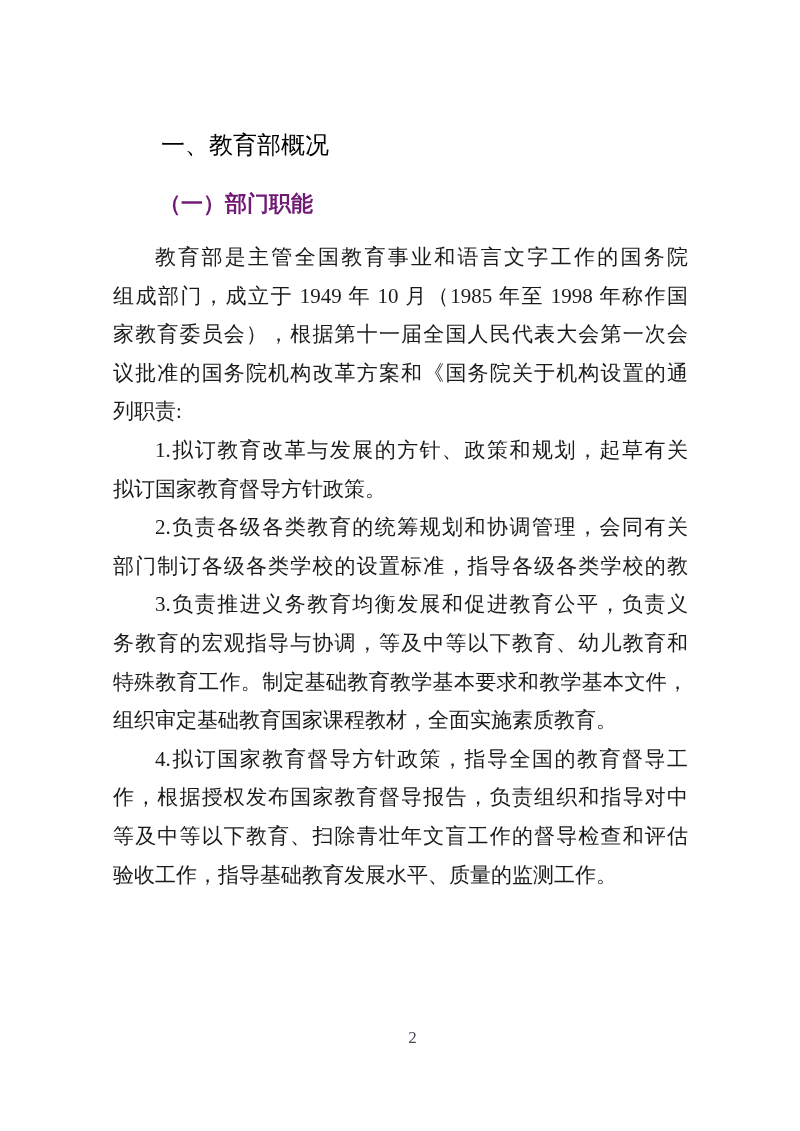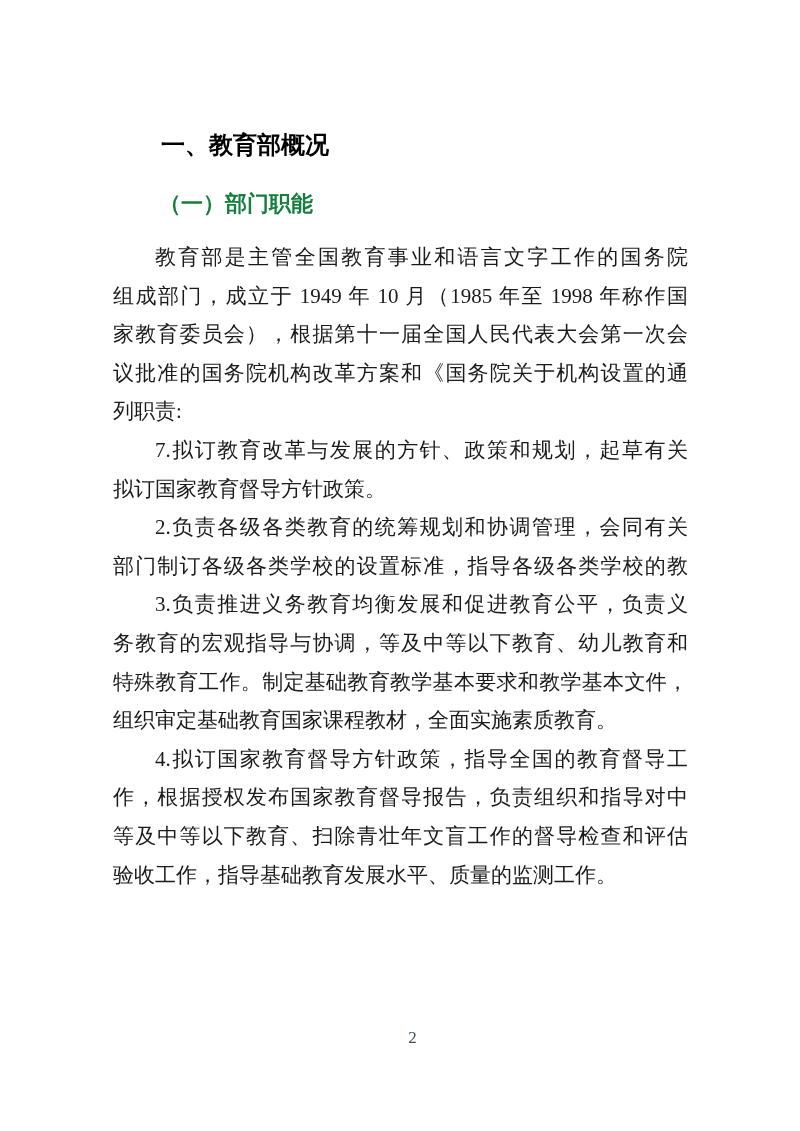--- a/index.html
+++ b/index.html
@@ -14,32 +14,32 @@
     position: relative;
     width: 800px; height: 1131px;
     background: #ffffff;
   }
   .content {
     padding: 130px 112px 0 113px; 
   }
   .section-heading {
     margin: 0 0 0 48px;
     font-family: "Liberation Sans", "DejaVu Sans", sans-serif;
-    font-weight: bold;
+    font-weight: normal;
     font-size: 24px;
     line-height: 30px;
     color: #000000;
     white-space: nowrap;
   }
   .subsection-heading {
     margin: 30px 0 0 46px;
     font-weight: bold;
     font-size: 22px;
     line-height: 28px;
-    color: #15803d;
+    color: #701a75;
     white-space: nowrap;
   }
   .paragraphs { margin-top: 20px; }
   .para { margin: 0; padding: 0; }
   .bodyline {
     font-size: 21px;
     line-height: 38.6px;
     height: 38.6px;
     text-align: justify;
     text-align-last: justify;
@@ -73,21 +73,21 @@
 
       <div class="para">
         <div class="bodyline indent">教育部是主管全国教育事业和语言文字工作的国务院</div>
         <div class="bodyline">组成部门，成立于 1949 年 10 月（1985 年至 1998 年称作国</div>
         <div class="bodyline">家教育委员会），根据第十一届全国人民代表大会第一次会</div>
         <div class="bodyline">议批准的国务院机构改革方案和《国务院关于机构设置的通</div>
         <div class="bodyline plast">列职责:</div>
       </div>
 
       <div class="para">
-        <div class="bodyline indent">7.拟订教育改革与发展的方针、政策和规划，起草有关</div>
+        <div class="bodyline indent">1.拟订教育改革与发展的方针、政策和规划，起草有关</div>
         <div class="bodyline plast">拟订国家教育督导方针政策。</div>
       </div>
 
       <div class="para">
         <div class="bodyline indent">2.负责各级各类教育的统筹规划和协调管理，会同有关</div>
         <div class="bodyline">部门制订各级各类学校的设置标准，指导各级各类学校的教</div>
       </div>
 
       <div class="para">
         <div class="bodyline indent">3.负责推进义务教育均衡发展和促进教育公平，负责义</div>

